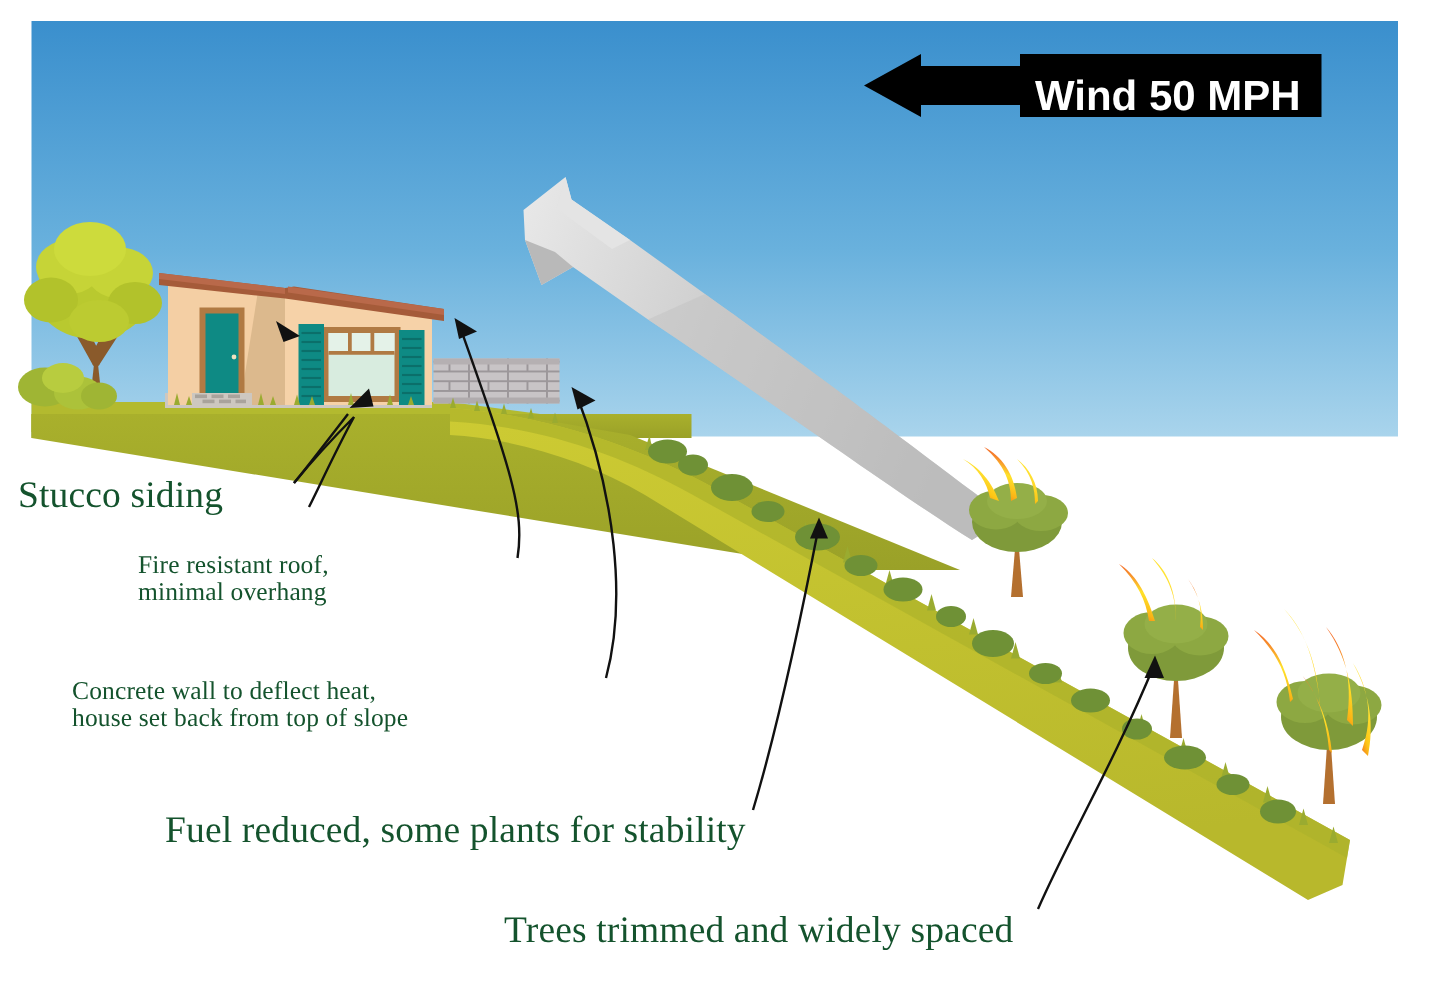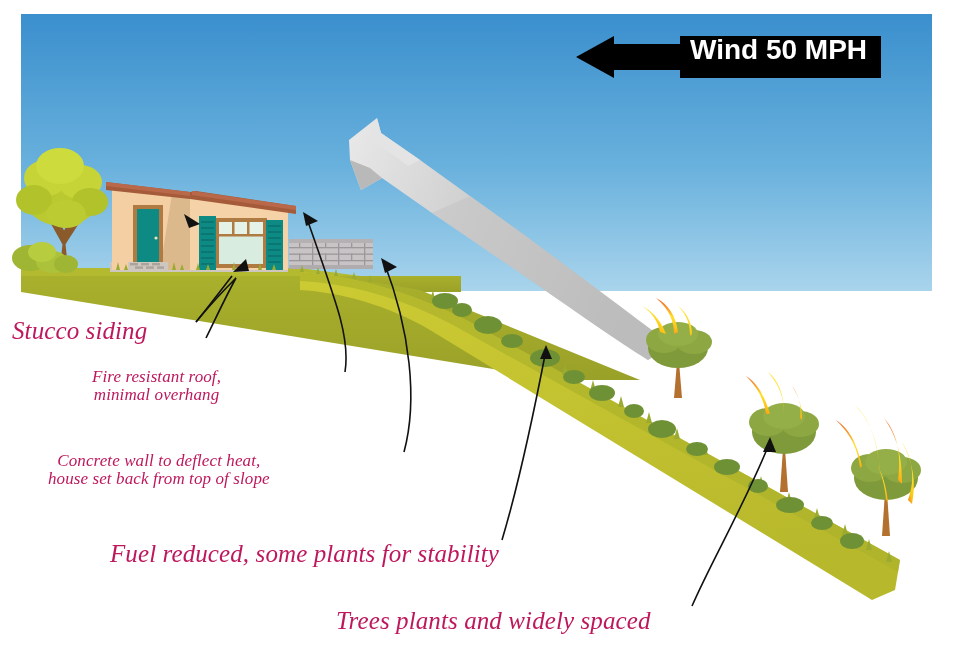--- a/index.html
+++ b/index.html
@@ -24,42 +24,40 @@
 
   #scene svg {
     display: block;
     width: 953px;
     height: 668px;
   }
 
   .caption {
     position: absolute;
     font-family: "Liberation Serif", "DejaVu Serif", serif;
-    font-style: italic;
     font-weight: 400;
-    color: #be185d;
+    color: #14532d;
     white-space: pre;
     line-height: 1.08;
     letter-spacing: 0.1px;
-    text-align: center;
   }
   #cap-stucco   { left: 12px;  top: 317px; font-size: 25px; }
   #cap-roof     { left: 92px;  top: 368px; font-size: 17px; }
   #cap-wall     { left: 48px;  top: 452px; font-size: 17px; }
   #cap-fuel     { left: 110px; top: 540px; font-size: 25px; }
   #cap-trees    { left: 336px; top: 607px; font-size: 25px; }
 
   #wind-badge {
     position: absolute;
     left: 680px;
     top: 36px;
     height: 42px;
     background: #000000;
     display: flex;
-    align-items: flex-start;
+    align-items: flex-end;
     padding: 0 14px 0 10px;
     box-sizing: border-box;
   }
   #wind-label {
     font-family: "Liberation Sans", "DejaVu Sans", sans-serif;
     font-style: normal;
     font-weight: bold;
     font-size: 28px;
     color: #ffffff;
     white-space: pre;
@@ -376,13 +374,13 @@
 <svg style="position:absolute;left:576px;top:36px;width:110px;height:42px;" viewBox="0 0 110 42" xmlns="http://www.w3.org/2000/svg">
   <path d="M 110 8 L 110 34 L 38 34 L 38 42 L 0 21 L 38 0 L 38 8 Z" fill="#000000"></path>
 </svg>
 
 <div class="caption" id="cap-stucco">Stucco siding</div>
 <div class="caption" id="cap-roof">Fire resistant roof,
 minimal overhang</div>
 <div class="caption" id="cap-wall">Concrete wall to deflect heat,
 house set back from top of slope</div>
 <div class="caption" id="cap-fuel">Fuel reduced, some plants for stability</div>
-<div class="caption" id="cap-trees">Trees plants and widely spaced</div>
+<div class="caption" id="cap-trees">Trees trimmed and widely spaced</div>
 
 </body></html>

